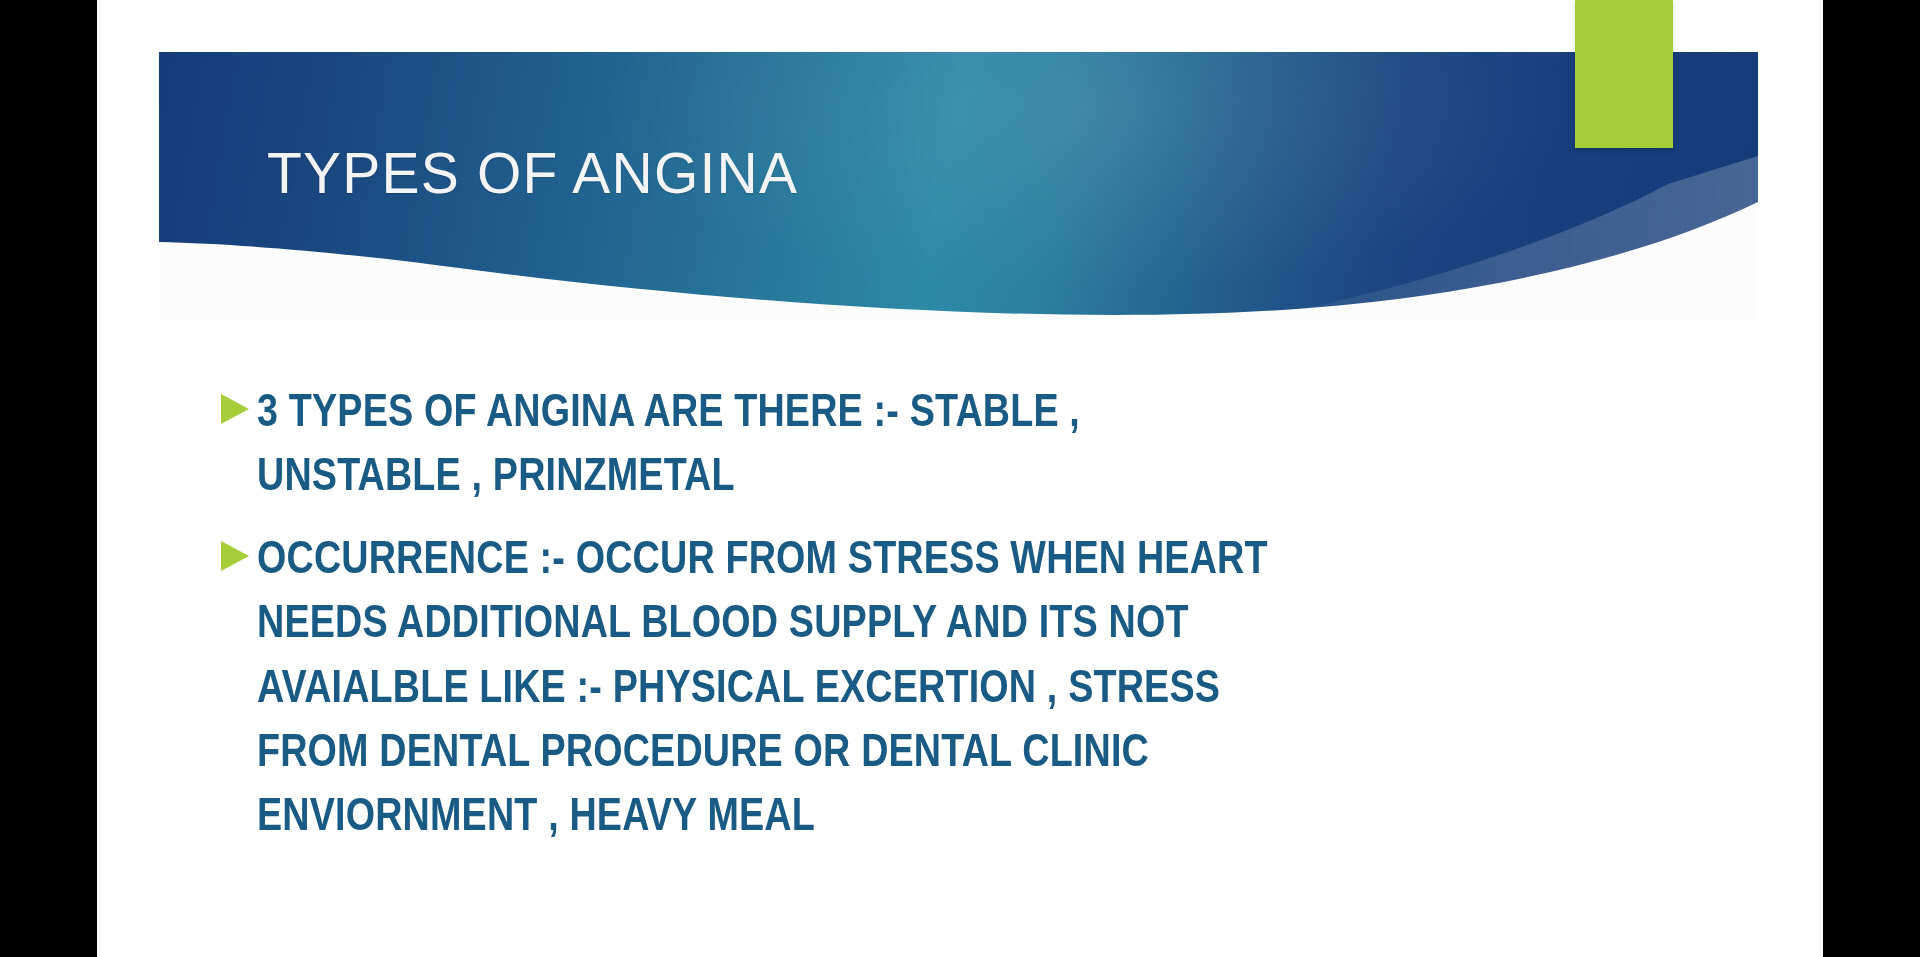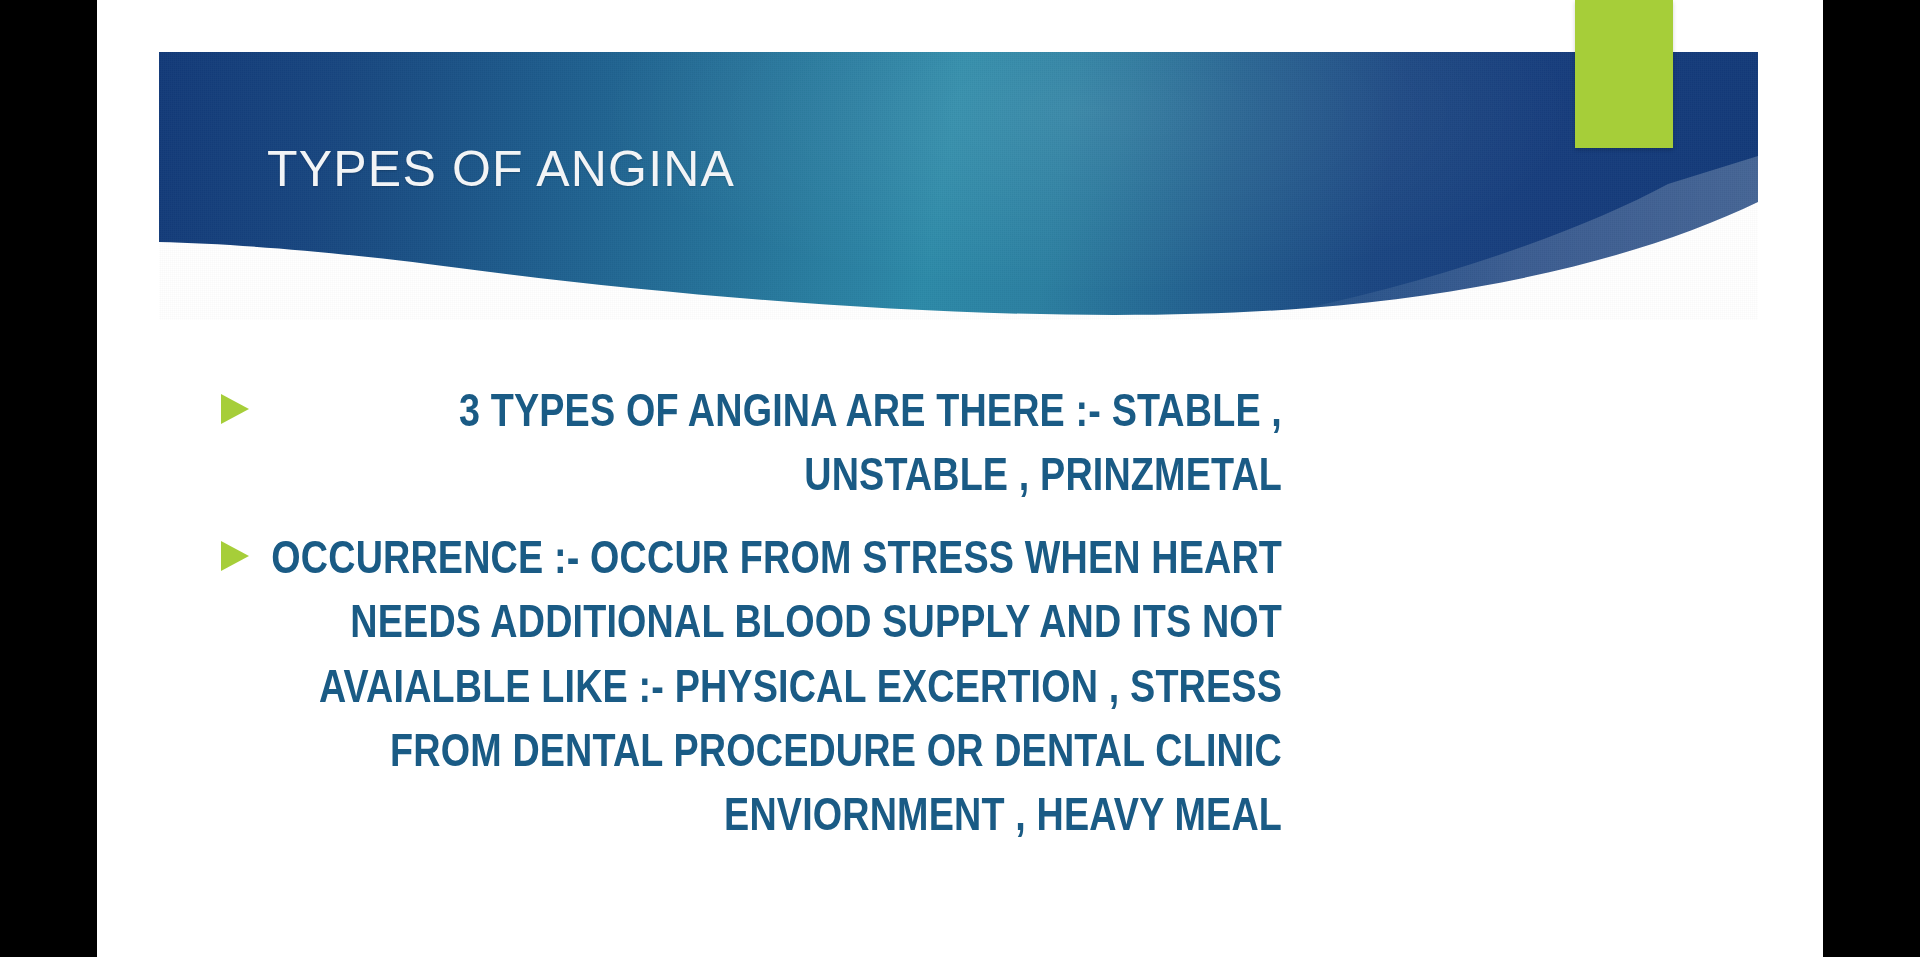--- a/index.html
+++ b/index.html
@@ -96,21 +96,21 @@
       repeating-linear-gradient(90deg, rgba(255,255,255,0.012) 0 1px, rgba(0,0,0,0.012) 1px 2px);
     pointer-events: none;
   }
 
   #slide-title {
     position: absolute;
     left: 170px;          
     top: 140px;
     font-family: "Liberation Sans", sans-serif;
     font-weight: 300;
-    font-size: 50px;
+    font-size: 57px;
     letter-spacing: 1.2px;
     color: #f2f4f6;
     white-space: nowrap;
     text-shadow: 0 1px 2px rgba(0,0,0,0.18);
   }
 
   
   #accent-rect {
     position: absolute;
     left: 1478px;   
@@ -121,21 +121,20 @@
     box-shadow: 0 2px 4px rgba(0,0,0,0.18);
     z-index: 20;
   }
 
   
   #body-content {
     position: absolute;
     left: 120px;     
     top: 378px;
     width: 1290px;
-    text-align: right;
   }
   .bullet-item {
     display: flex;
     align-items: flex-start;
     margin-bottom: 18px;
   }
   .bullet-marker {
     flex: 0 0 auto;
     width: 40px;
     padding-top: 14px;

